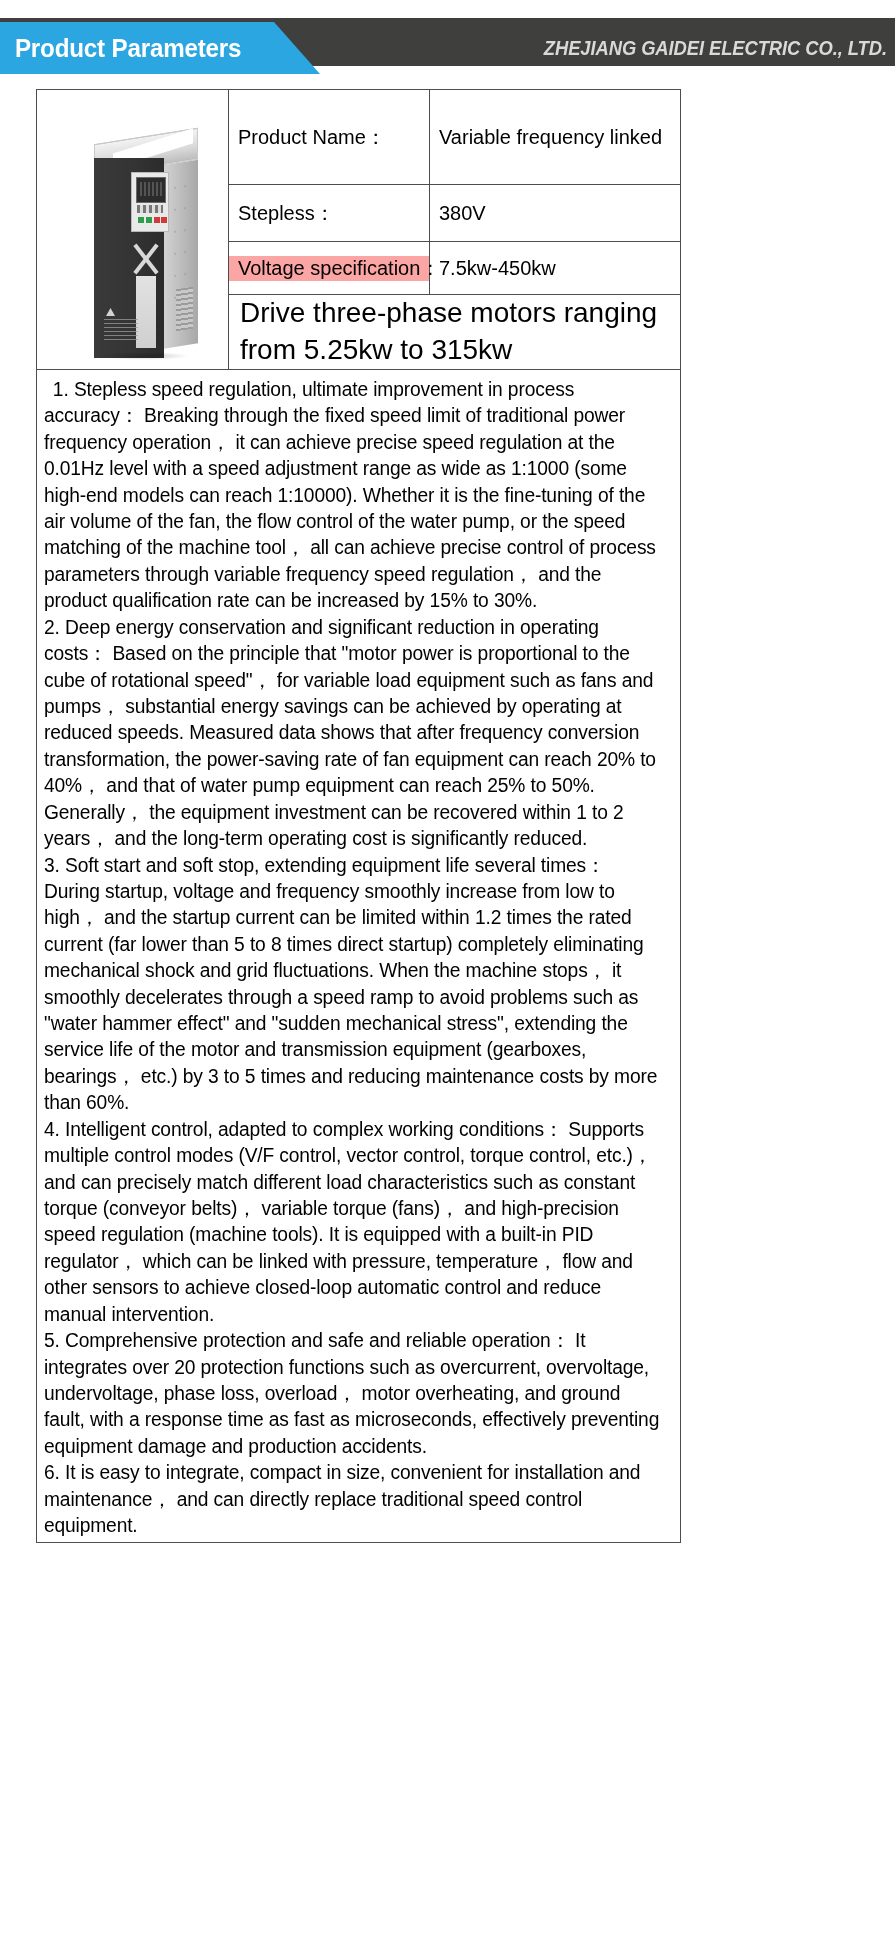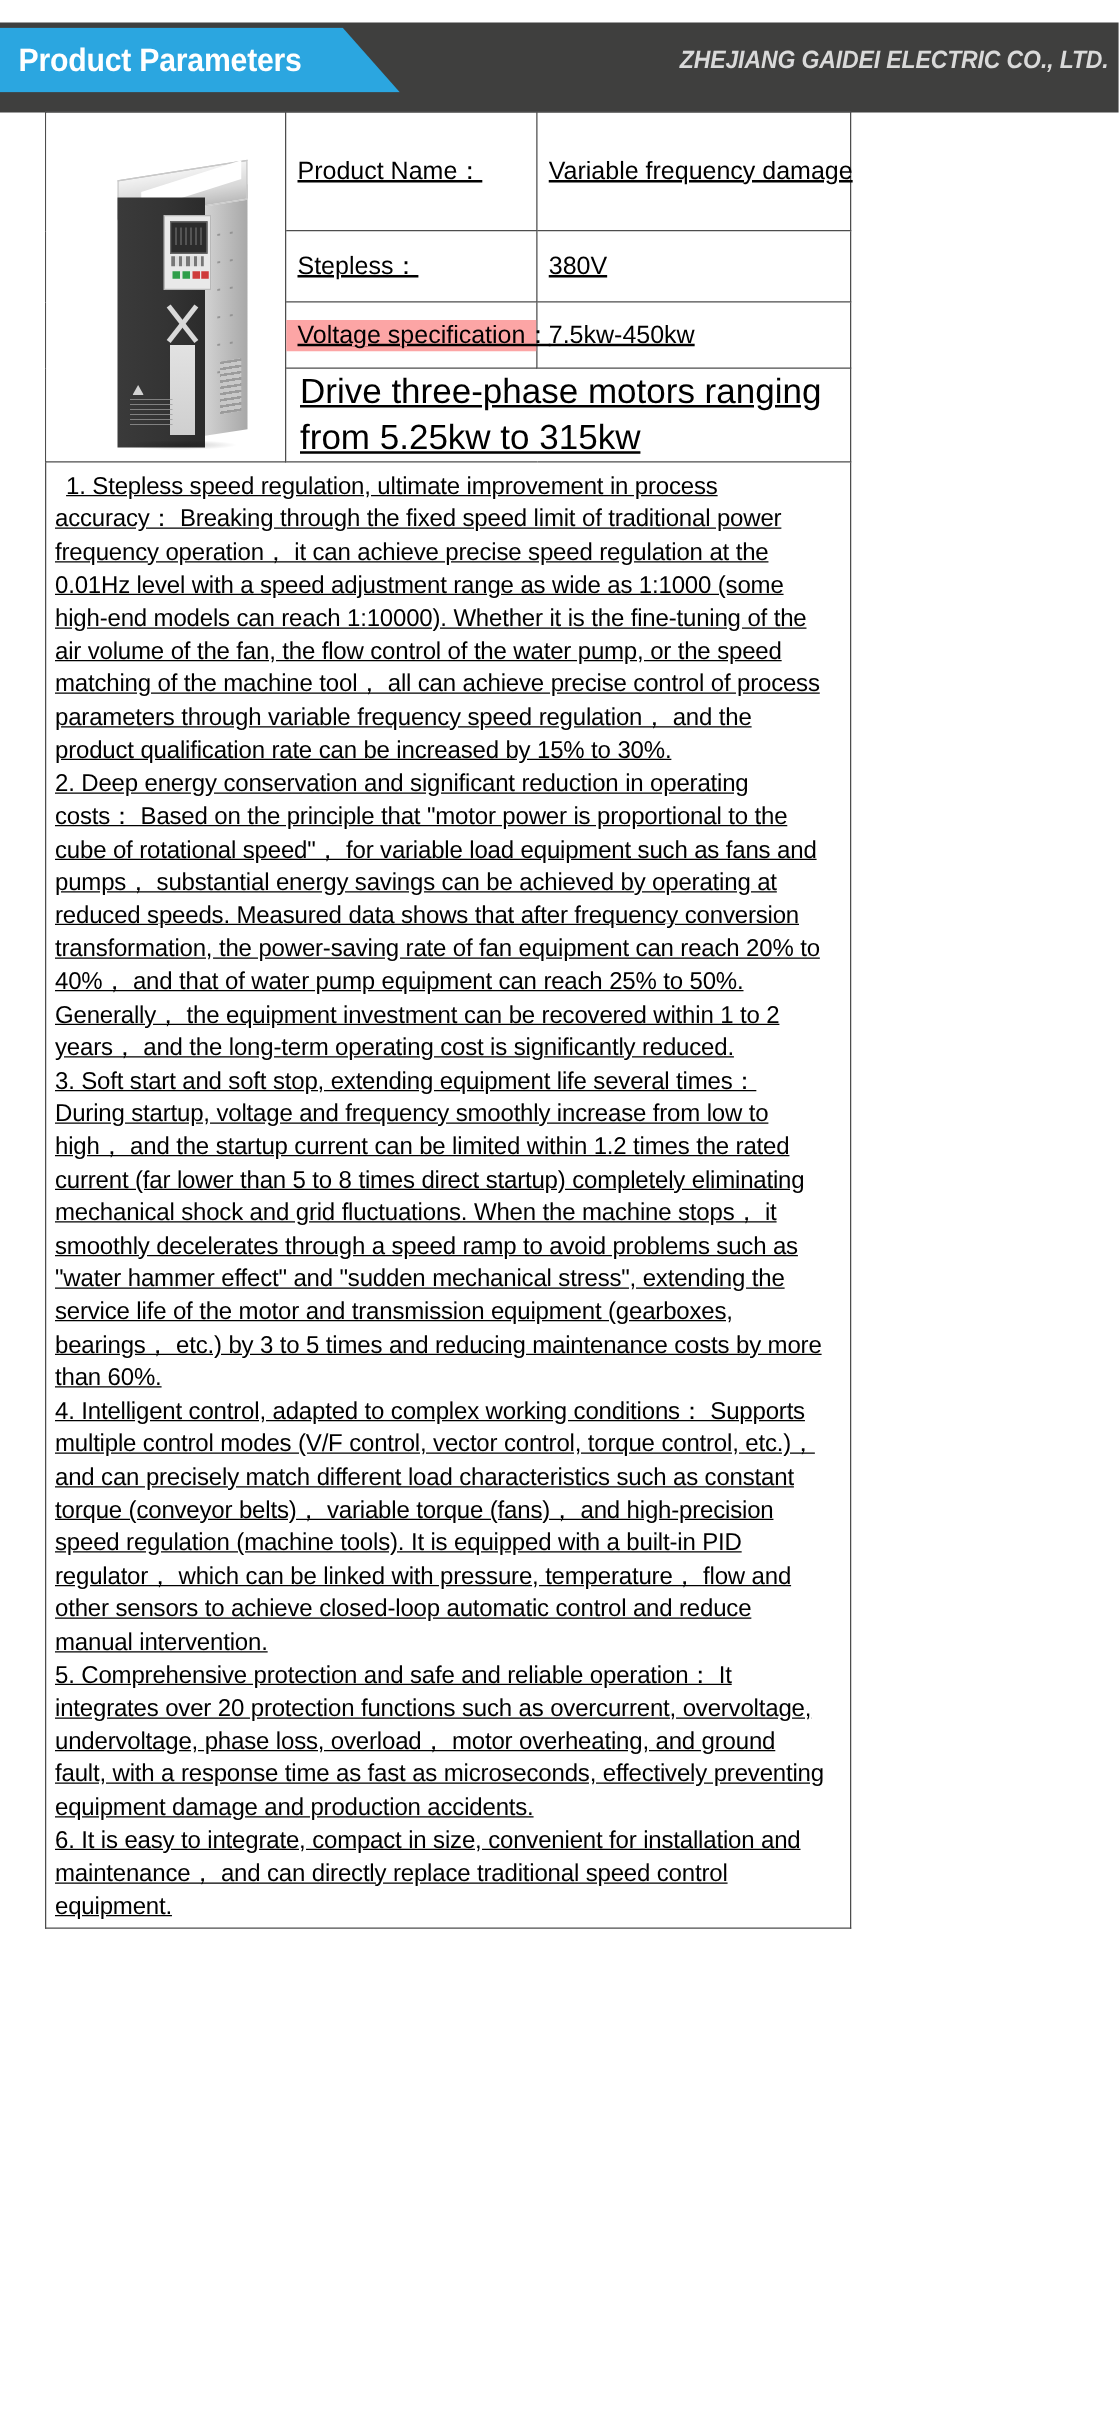--- a/index.html
+++ b/index.html
@@ -14,21 +14,21 @@
     font-family: "Liberation Sans", sans-serif;
     overflow: hidden;
   }
 
   
   .header-bar {
     position: absolute;
     left: 0;
     top: 18px;
     width: 895px;
-    height: 72px;
+    height: 48px;
     background: #3f3f3e;
   }
   .header-ribbon {
     position: absolute;
     left: 0;
     top: 4px;
     width: 320px;
     height: 52px;
     background: #2ba6e0;
     clip-path: polygon(0 0, 274px 0, 320px 52px, 0 52px);
@@ -61,21 +61,20 @@
     transform-origin: right center;
     white-space: nowrap;
   }
 
   
   .sheet {
     position: absolute;
     left: 36px;
     top: 89px;
     width: 761px;
-    text-decoration: underline;
   }
 
   
   .spec-table {
     border-collapse: collapse;
     table-layout: fixed;
     width: 645px;
   }
   .spec-table td {
     border: 1px solid #4d4d4d;
@@ -288,21 +287,21 @@
             </div>
             <div class="vfd-logo"></div>
             <div class="vfd-label"></div>
             <div class="vfd-shadow"></div>
           </div>
         </td>
         <td class="col-label row-name">
           <div class="cell-text">Product Name：</div>
         </td>
         <td class="col-value row-name">
-          <div class="cell-text">Variable frequency damage</div>
+          <div class="cell-text">Variable frequency linked</div>
         </td>
       </tr>
       <tr>
         <td class="col-label row-suit">
           <div class="cell-text">Stepless：</div>
         </td>
         <td class="col-value row-suit">
           <div class="cell-text">380V</div>
         </td>
       </tr>

